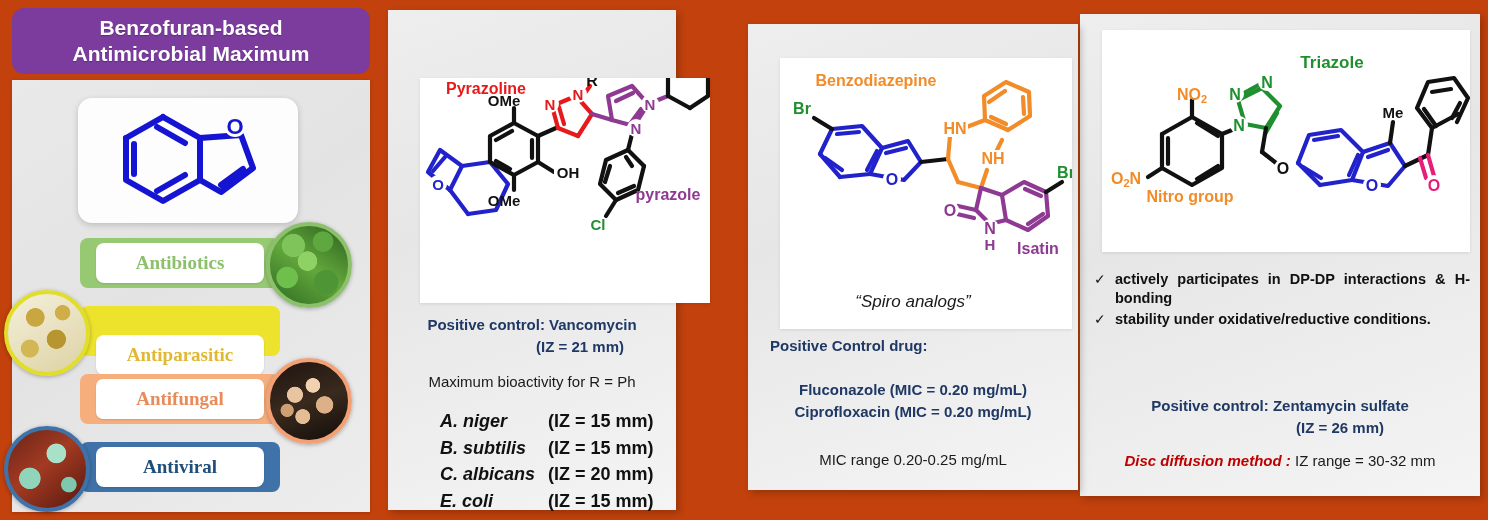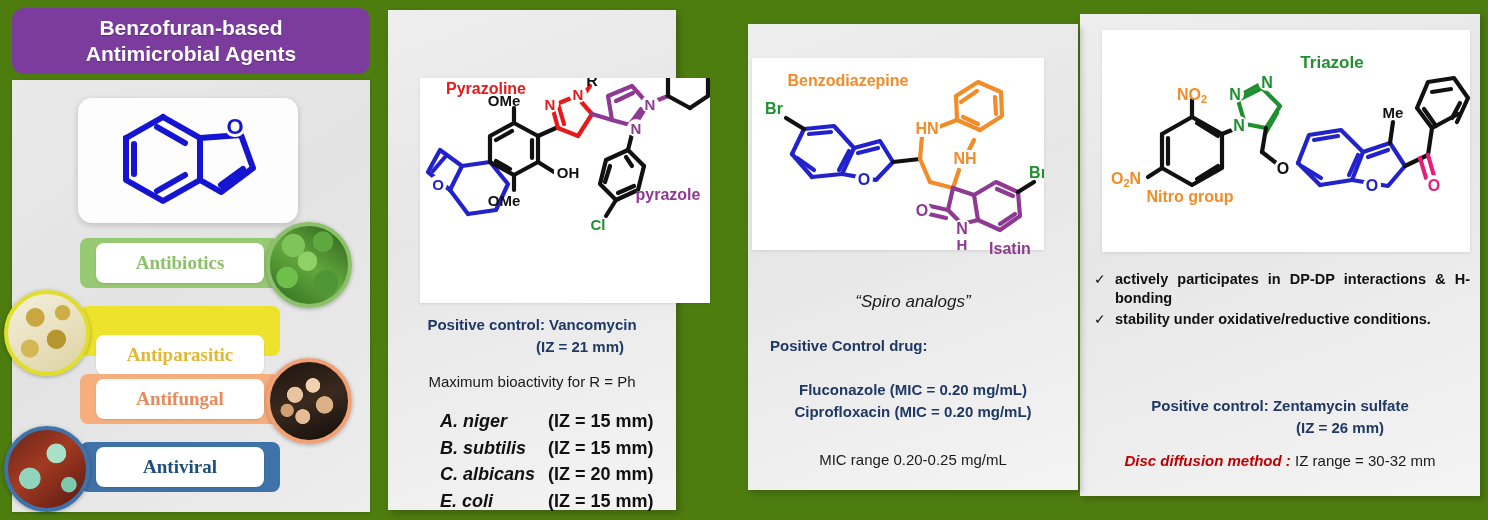--- a/index.html
+++ b/index.html
@@ -2,21 +2,21 @@
 <html><head>
 <meta charset="utf-8">
 <style>
   * { box-sizing: border-box; margin: 0; padding: 0; }
   html, body {
     width: 1488px; height: 520px;
     background: #ffffff;
     font-family: "Liberation Sans", sans-serif;
     overflow: hidden;
   }
-  .canvas { position: relative; width: 1488px; height: 520px; background: #4d7c0f; }
+  .canvas { position: relative; width: 1488px; height: 520px; background: #c2410c; }
 
   
   .left-panel {
     position: absolute; left: 8px; top: 4px; width: 366px; height: 512px;
   }
   .title-banner {
     position: absolute; left: 4px; top: 4px; width: 358px; height: 66px;
     background: #7B3C9E; border-radius: 12px;
     display: flex; flex-direction: column; align-items: center; justify-content: center;
     color: #ffffff; font-weight: bold; font-size: 21px; line-height: 1.22;
@@ -64,21 +64,21 @@
   }
   #panel1 { left: 388px; top: 10px;  width: 288px; height: 500px; z-index: 3; }
   #panel2 { left: 748px; top: 24px;  width: 330px; height: 466px; z-index: 2; }
   #panel3 { left: 1080px; top: 14px; width: 400px; height: 482px; z-index: 1; }
 
   .struct-box {
     position: absolute; background: #ffffff;
     box-shadow: 0 1px 3px rgba(0,0,0,.10);
   }
   #struct1 { left: 32px; top: 68px;  width: 290px; height: 225px; }
-  #struct2 { left: 4px; top: 34px;  width: 292px; height: 192px; }
+  #struct2 { left: 32px; top: 34px;  width: 292px; height: 271px; }
   #struct3 { left: 22px; top: 16px;  width: 368px; height: 222px; }
 
   .panel-text { position: absolute; left: 0; width: 100%; text-align: center; }
 
   .t-navy   { color: #1F3864; font-weight: bold; }
   .t-black  { color: #1a1a1a; font-weight: normal; }
   .t-red    { color: #C00000; font-weight: bold; font-style: italic; }
   .t-ital   { font-style: italic; }
 
   .line { font-size: 15px; line-height: 1.35; }
@@ -105,21 +105,21 @@
 </style>
 </head>
 <body>
 
 <div class="canvas">
 
   <div class="left-panel">
 
     <div class="title-banner">
       <span>Benzofuran-based</span>
-      <span>Antimicrobial Agents</span>
+      <span>Antimicrobial Maximum</span>
     </div>
 
     <div class="left-body">
 
       <div class="mol-card">
         <svg width="190" height="105" viewBox="0 0 190 105">
           <g fill="none" stroke="#1414D2" stroke-width="6" stroke-linecap="round" stroke-linejoin="round">
 
             <polyline points="33,30 33,72 70,93 107,72 107,30 70,9"></polyline>
             <line x1="70" y1="9" x2="33" y2="30"></line>
@@ -165,21 +165,21 @@
 
         <div class="cat-row" style="top:136px;">
           <div class="cat-bar" style="background:#F6AE7C;"></div>
           <div class="cat-photo right" style="border-color:#F2A074;background:
                  radial-gradient(circle at 32% 42%, #e8c4a0 0 11%, transparent 12%),
                  radial-gradient(circle at 55% 30%, #f0d2b0 0 10%, transparent 11%),
                  radial-gradient(circle at 70% 55%, #dcb188 0 12%, transparent 13%),
                  radial-gradient(circle at 42% 70%, #e5bd95 0 10%, transparent 11%),
                  radial-gradient(circle at 22% 62%, #cfa073 0 8%, transparent 9%),
                  linear-gradient(160deg,#1d1410,#3a2a1e 50%,#120d0a);"></div>
-          <div class="cat-label" style="color:#E98A5A;">Antifungal</div>
+          <div class="cat-label" style="color:#E98A5A;border-radius:7px;">Antifungal</div>
         </div>
 
         <div class="cat-row" style="top:204px;">
           <div class="cat-bar" style="background:#3F72A8;"></div>
           <div class="cat-photo left" style="border-color:#3F72A8;background:
                  radial-gradient(circle at 62% 30%, #a8e0c8 0 13%, transparent 14%),
                  radial-gradient(circle at 28% 62%, #8fd4bb 0 14%, transparent 15%),
                  radial-gradient(circle at 78% 70%, #7cc9ad 0 9%, transparent 10%),
                  linear-gradient(140deg,#6a2418,#a33a22 45%,#57180f);"></div>
           <div class="cat-label" style="color:#1F4E79;">Antiviral</div>

